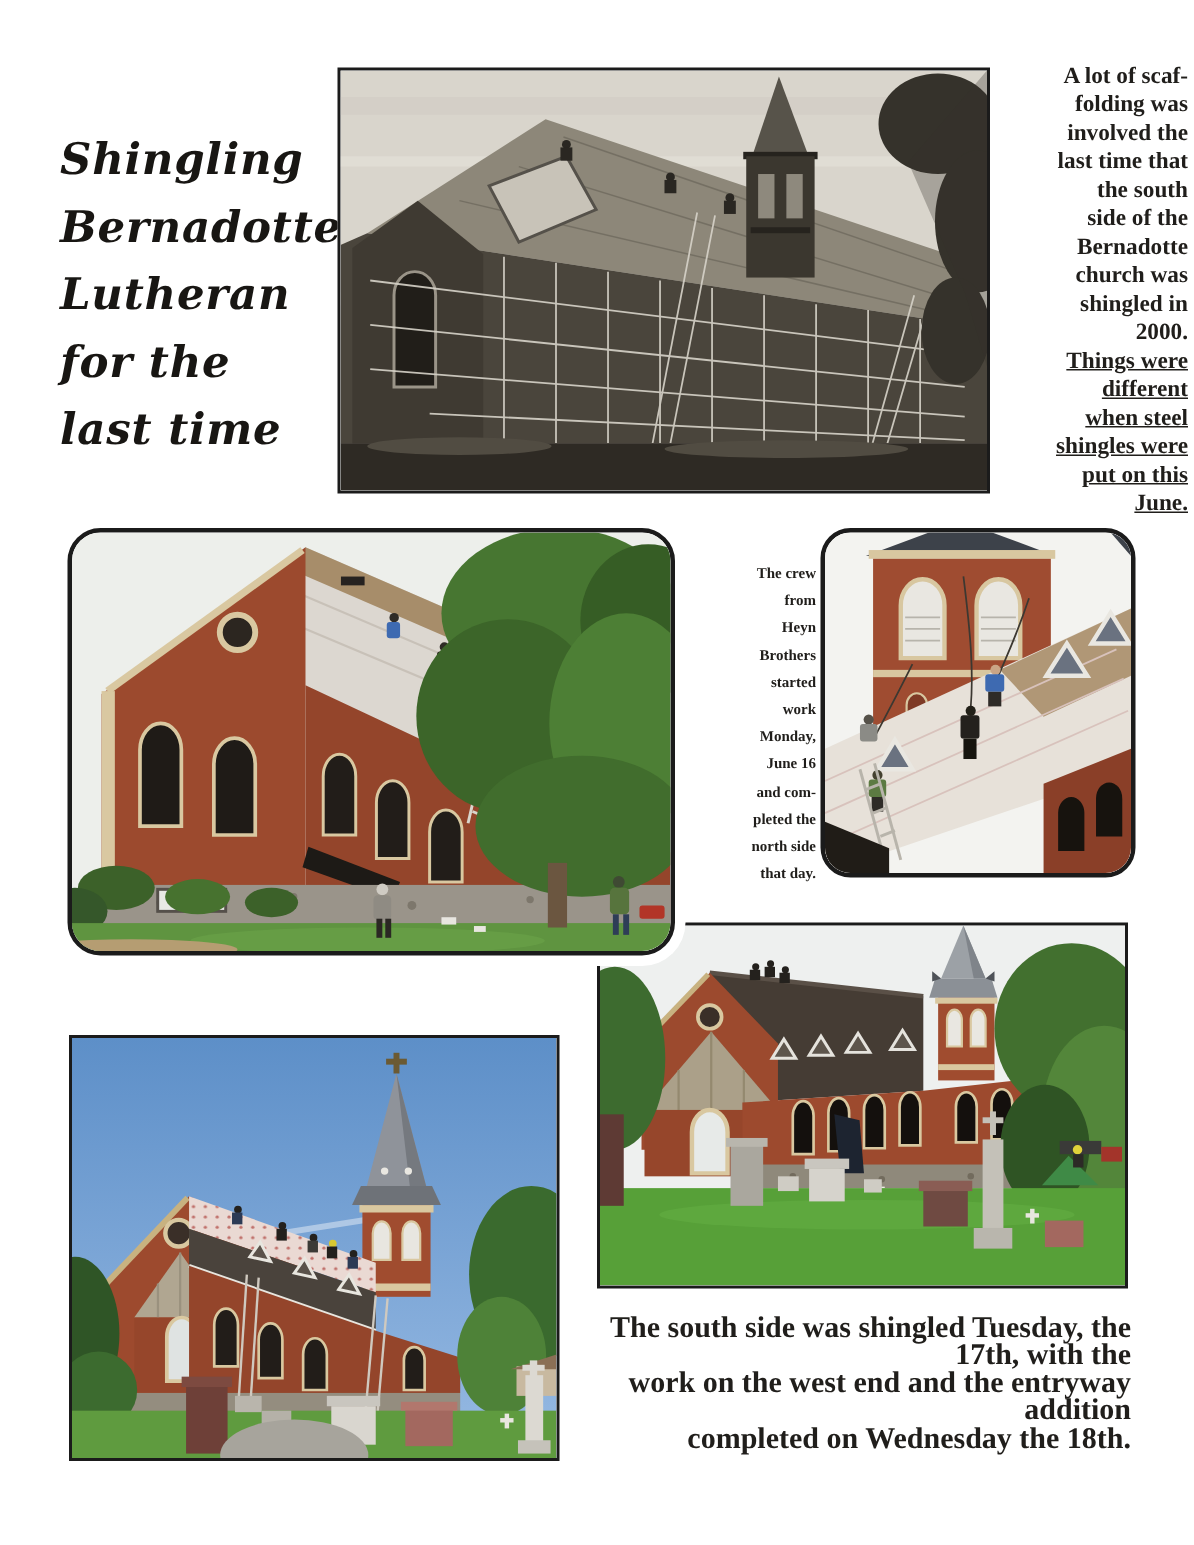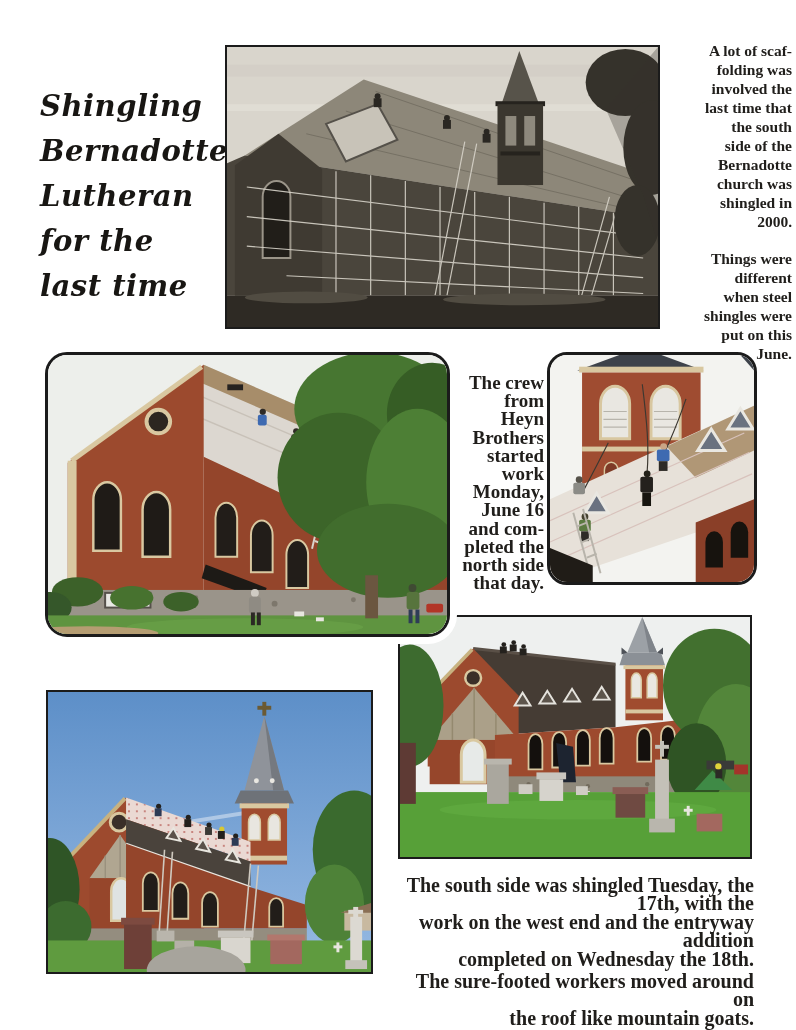--- a/index.html
+++ b/index.html
@@ -9,22 +9,22 @@
     font-family:"Liberation Serif",serif;color:#1f1d1b;
   }
   .title{
     position:absolute;left:40px;top:84px;width:175px;
     text-align:left;font-family:"DejaVu Serif",serif;font-style:italic;
     font-weight:700;font-size:29px;line-height:45px;letter-spacing:.5px;color:#181613;
   }
   .caption{font-weight:700;color:#201e1b;text-align:right;}
   .caption p{margin:0;}
   .cap-topright{position:absolute;left:660px;top:41px;width:132px;font-size:15.5px;line-height:19px;}
-  .cap-topright p + p{margin-top:18px;}
-  .cap-mid{position:absolute;left:452px;top:374px;width:92px;font-size:19px;line-height:18.2px;}
+  .cap-topright p + p{text-decoration:underline;}
+  .cap-mid{position:absolute;left:452px;top:374px;width:92px;font-size:10px;line-height:18.2px;}
   .cap-bottom{position:absolute;left:398px;top:876px;width:356px;font-size:20px;line-height:18.4px;}
   .cap-bottom p + p{margin-top:4px;}
   .photo{
     position:absolute;box-sizing:border-box;border:2px solid #1b1b1b;
     overflow:hidden;background:#fff;margin:0;padding:0;
   }
   .photo svg{display:block;width:100%;height:100%;}
   .photo-bw{left:225px;top:45px;width:435px;height:284px;}
   .photo-ml{left:45px;top:352px;width:405px;height:285px;border-width:3px;border-radius:22px;
             box-shadow:0 0 0 7px #ffffff;z-index:3;}
@@ -471,16 +471,15 @@
         <rect x="290" y="192" width="3" height="10" fill="#e8e6df"></rect>
           <rect x="287" y="195" width="9" height="3" fill="#e8e6df"></rect>
         <rect x="120" y="170" width="14" height="10" fill="#cfccc4"></rect>
           <rect x="178" y="172" width="12" height="9" fill="#cfccc4"></rect>
       </g>
     </svg>
   </figure>
 
   <div class="caption cap-bottom">
     <p>The south side was shingled Tuesday, the 17th, with the<br>work on the west end and the entryway addition<br>completed on Wednesday the 18th.</p>
-    <p>The sure-footed workers moved around on<br>the roof like mountain goats.</p>
   </div>
 
 </div>
 
 </body></html>

